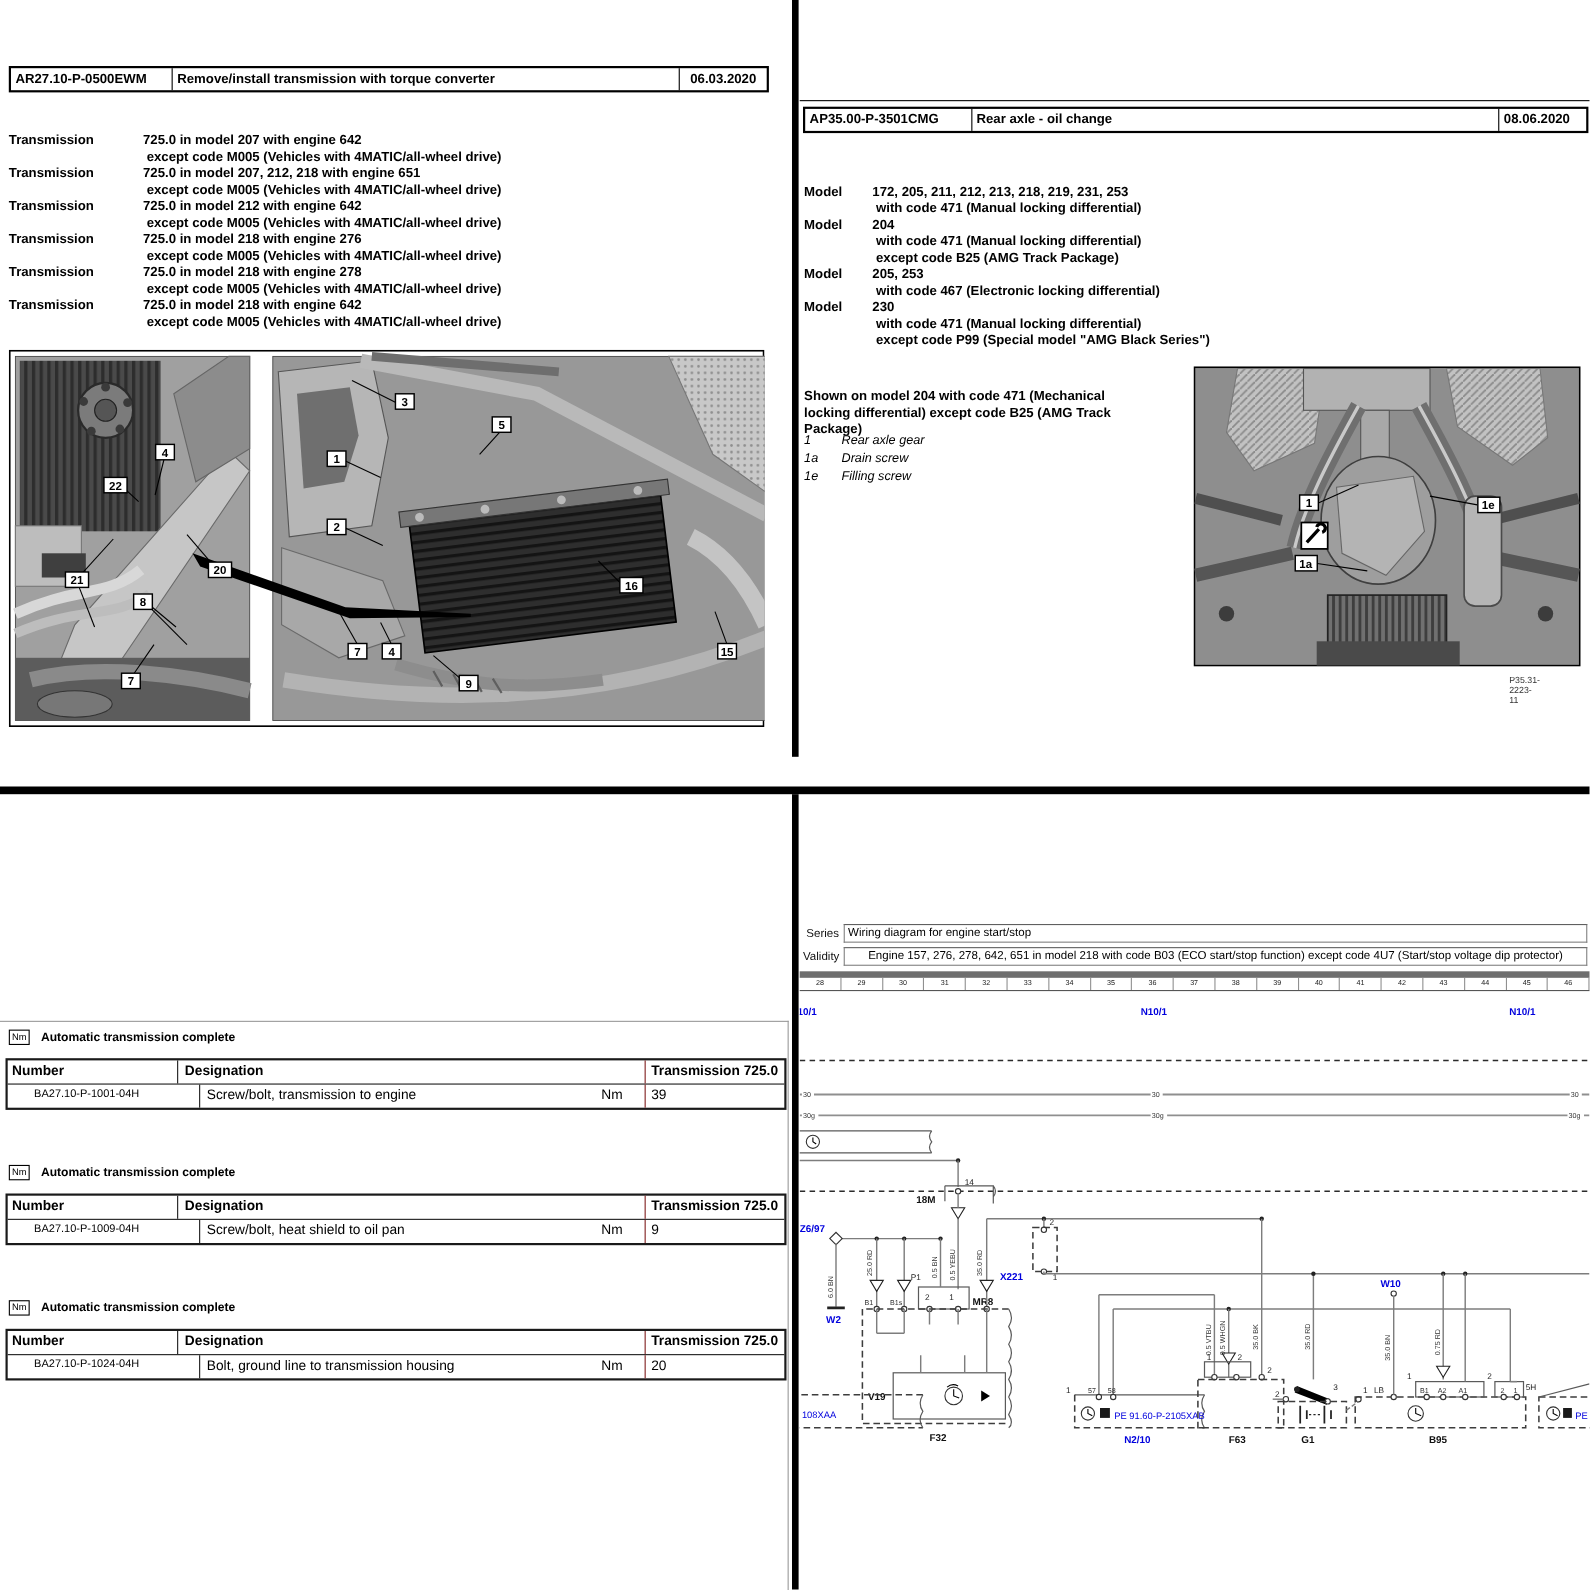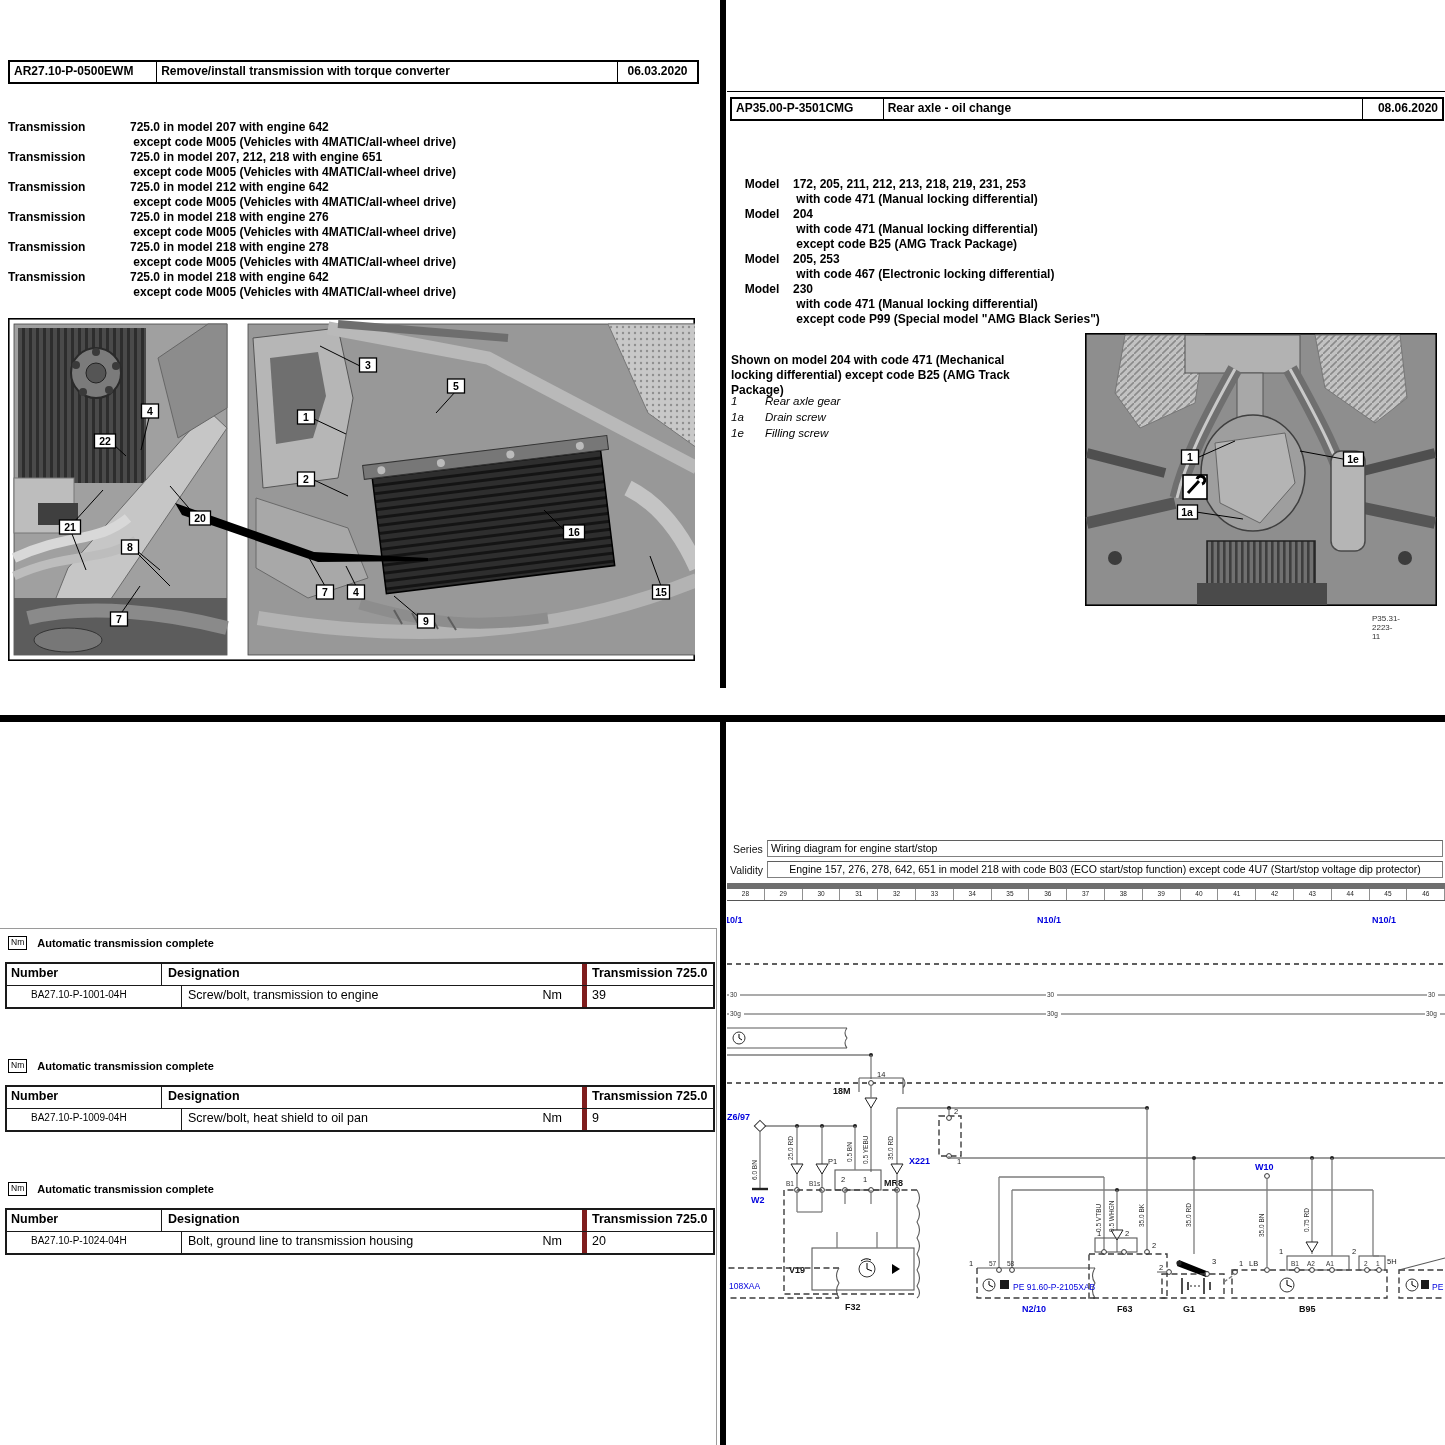--- a/index.html
+++ b/index.html
@@ -27,21 +27,21 @@
   .tq-block{margin:0 0 49px 0;}
   .nm-row{display:flex;align-items:center;height:16px;margin-left:8px;}
   .nm-box{border:1px solid #000;font-size:8.5px;line-height:11px;padding:0 2px;height:12px;}
   .nm-title{font-weight:bold;font-size:11px;margin-left:10px;}
   .tq-table{border:2px solid #1a1a1a;margin:11px 2px 0 5px;width:706px;background:#fff;}
   .tq-tr{display:flex;height:21px;}
   .tq-tr.hdr{font-weight:bold;font-size:12.5px;border-bottom:1.5px solid #1a1a1a;}
   .tq-tr.dat{font-size:12.5px;}
   .tq-c1{flex:0 0 146px;border-right:1px solid #1a1a1a;padding:2px 4px;overflow:hidden;}
   .tq-tr.dat .tq-c1{font-size:10px;padding-top:3px;padding-left:24px;}
-  .tq-c2{flex:1 1 auto;border-right:5px solid #7f1d1d;padding:2px 6px;display:flex;justify-content:space-between;}
+  .tq-c2{flex:1 1 auto;border-right:1px solid #7f1d1d;padding:2px 6px;display:flex;justify-content:space-between;}
   .tq-c3{flex:0 0 116px;padding:2px 5px;}
   
   .fld-label{position:absolute;font-size:10.5px;color:#111;}
   .fld{position:absolute;background:#fff;border:1px solid #808080;border-top-color:#5f5f5f;
     font-size:10.5px;line-height:15px;padding:0 3px;white-space:nowrap;overflow:hidden;height:15px;}
   .sepbar{position:absolute;background:#6e6e6e;}
   .ruler{position:absolute;display:flex;background:#fff;border-bottom:1px solid #555;}
   .ruler-cell{flex:1 1 auto;border-right:1px solid #909090;border-left:none;font-size:6.5px;
     color:#222;text-align:center;line-height:10px;overflow:hidden;}
   
@@ -284,24 +284,24 @@
           <rect class="co" x="644.5" y="267" width="17" height="14"></rect>
           <text class="cot" x="653" y="278">15</text>
         </g>
     </g>
   </svg>
 
   <div class="abs" style="left:727px;top:91px;width:718px;height:1px;background:#000;"></div>
   <div class="dochead" style="left:730px;top:97px;width:710px;">
     <div class="cell" style="width:145px;">AP35.00-P-3501CMG</div>
     <div class="cell" style="width:478px;">Rear axle - oil change</div>
-    <div class="cell" style="width:72px;text-align:right;">08.06.2020</div>
+    <div class="cell" style="width:72px;text-align:left;">08.06.2020</div>
   </div>
 
-  <div class="speclist" style="left:731px;top:177px;text-align:center;">
+  <div class="speclist" style="left:731px;top:167px;">
 
       <div class="spec-row">
         <div class="spec-label" style="width:62px;">Model</div>
         <div class="spec-text">172, 205, 211, 212, 213, 218, 219, 231, 253</div>
       </div>
 
       <div class="spec-row">
         <div class="spec-label" style="width:62px;"></div>
         <div class="spec-text"> with code 471 (Manual locking differential)</div>
       </div>

